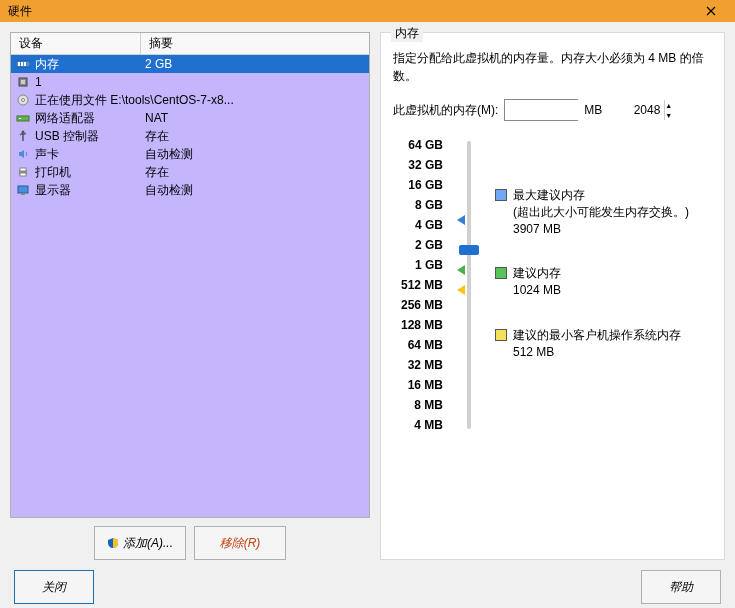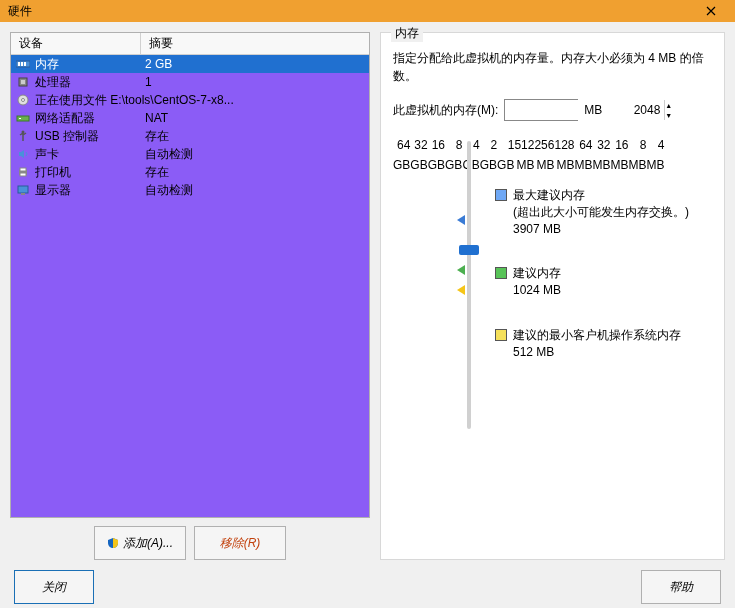--- a/index.html
+++ b/index.html
@@ -5,21 +5,21 @@
 * { box-sizing: border-box; margin: 0; padding: 0; font-family: "Microsoft YaHei", "Segoe UI", sans-serif; font-size: 12px; }
 body { background: #f0f0f0; width: 735px; height: 608px; overflow: hidden; }
 
 .titlebar { background: #f0a030; height: 22px; display: flex; align-items: center; padding: 0 4px 0 8px; color: #000; }
 .titlebar .title { flex: 1; }
 .titlebar .close { width: 40px; height: 22px; display: flex; align-items: center; justify-content: center; cursor: default; }
 
 .content { display: flex; padding: 10px; gap: 10px; height: 548px; }
 
 .left-panel { width: 360px; display: flex; flex-direction: column; }
-.device-box { flex: 1; background: #8b5cf6; border: 1px solid #b0b0b0; display: flex; flex-direction: column; overflow: hidden; }
+.device-box { flex: 1; background: #c4b5fd; border: 1px solid #b0b0b0; display: flex; flex-direction: column; overflow: hidden; }
 .device-header { display: flex; background: #f8f8f8; border-bottom: 1px solid #d0d0d0; height: 22px; align-items: center; }
 .device-header .col1 { width: 130px; padding-left: 8px; border-right: 1px solid #d0d0d0; height: 100%; display:flex; align-items:center; }
 .device-header .col2 { flex: 1; padding-left: 8px; height:100%; display:flex; align-items:center; }
 .device-list { flex: 1; }
 .device-row { display: flex; height: 18px; align-items: center; padding: 0 4px; }
 .device-row.selected { background: #2070d0; color: #fff; }
 .device-row .icon { width: 16px; height: 14px; margin-right: 4px; display: inline-flex; align-items:center; justify-content:center; }
 .device-row .name { width: 110px; overflow: hidden; white-space: nowrap; }
 .device-row .summary { flex: 1; overflow: hidden; white-space: nowrap; text-overflow: ellipsis; }
 
@@ -32,21 +32,21 @@
 .group-title { position: absolute; top: -8px; left: 10px; background: #f0f0f0; padding: 0 4px; }
 .desc { margin: 6px 0 14px 0; line-height: 1.5; }
 
 .mem-input-row { display: flex; align-items: center; gap: 6px; margin-bottom: 14px; }
 .spinner { width: 74px; height: 22px; border: 1px solid #888; display:flex; align-items:center; }
 .spinner input { flex:1; border:none; text-align:right; padding-right:4px; height:20px; outline:none; }
 .spinner .arrows { width:16px; display:flex; flex-direction:column; height:20px; border-left:1px solid #ccc; }
 .spinner .arrows div { flex:1; display:flex; align-items:center; justify-content:center; font-size:7px; line-height:1; }
 
 .slider-area { display: flex; gap: 8px; margin-top: 6px; }
-.ticks { width: 50px; text-align: right; display: flex; flex-direction: row; }
+.ticks { width: 50px; text-align: right; display: flex; flex-direction: column; font-weight: bold; }
 .ticks div { height: 20px; line-height: 20px; }
 .track-col { width: 36px; position: relative; display:flex; justify-content:center; padding-top:6px; padding-bottom:6px; }
 .track { width: 4px; background: #d0d0d0; height: 288px; position: relative; border-radius:2px; }
 .thumb { position: absolute; left: 50%; transform: translateX(-50%); width: 20px; height: 10px; background: #2070d0; border-radius:2px; }
 .tri { position:absolute; left:6px; width:0; height:0; border-top:5px solid transparent; border-bottom:5px solid transparent; }
 .tri.blue { border-right:8px solid #3a7bd5; }
 .tri.green { border-right:8px solid #4caf50; }
 .tri.yellow { border-right:8px solid #f5c518; }
 .legend { flex:1; padding-top: 52px; }
 .legend-item { display:flex; gap:6px; margin-bottom: 4px; }
@@ -95,21 +95,20 @@
             <span class="name">内存</span>
             <span class="summary">2 GB</span>
           </div>
           <div class="device-row">
             <span class="icon">
               <svg width="12" height="12" viewBox="0 0 12 12">
                 <rect x="2" y="2" width="8" height="8" fill="#888" stroke="#444"></rect>
                 <rect x="4" y="4" width="4" height="4" fill="#ccc"></rect>
               </svg>
             </span>
-            <span class="name">处理器</span>
             <span class="summary">1</span>
           </div>
           <div class="device-row">
             <span class="icon">
               <svg width="12" height="12" viewBox="0 0 12 12">
                 <circle cx="6" cy="6" r="5" fill="#e0e0e0" stroke="#888"></circle>
                 <circle cx="6" cy="6" r="1.5" fill="#fff" stroke="#888"></circle>
               </svg>
             </span>
             <span class="summary">正在使用文件 E:\tools\CentOS-7-x8...</span>

